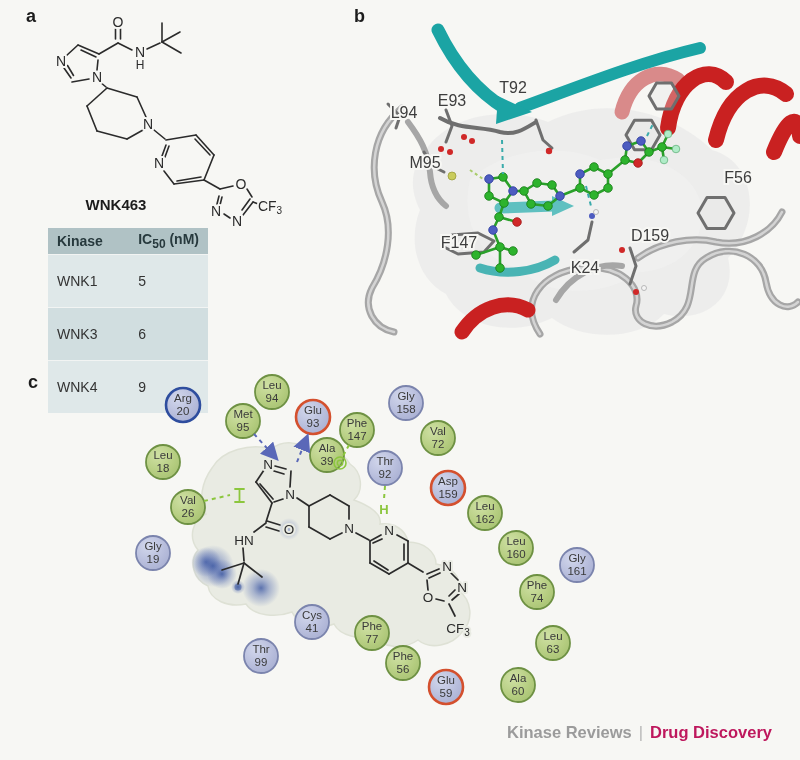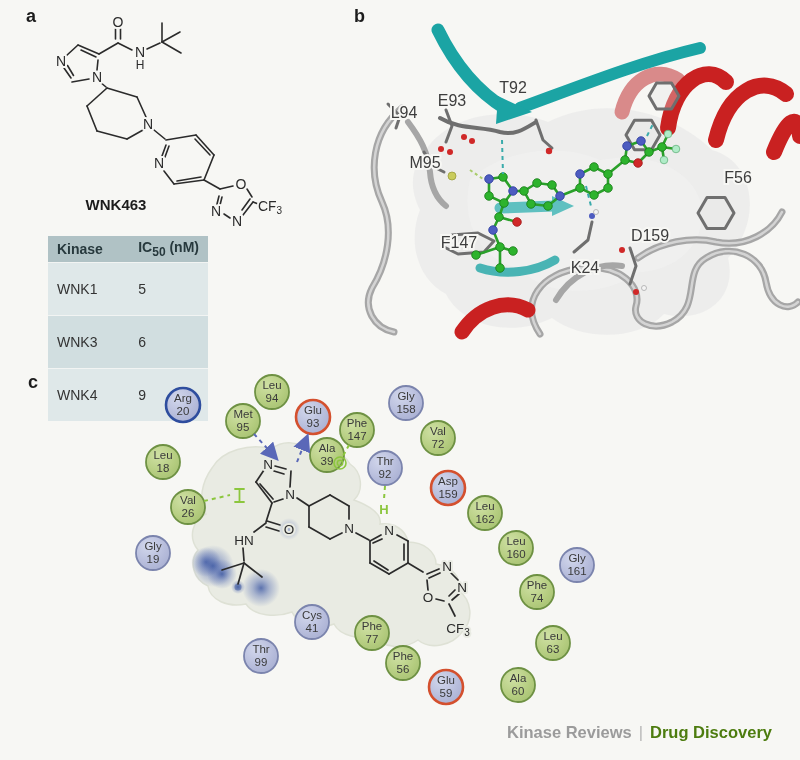--- a/index.html
+++ b/index.html
@@ -11,31 +11,31 @@
   .atom{font-size:14px;fill:#2b2b2b;text-anchor:middle;paint-order:stroke;stroke-linejoin:round;}
   #panel-a-svg .atom{stroke:#f7f7f4;stroke-width:4px;}
   #panel-c-svg .atom{font-size:13.5px;stroke:#e9ebe3;stroke-width:4px;}
   .atom.small{font-size:12px;}
   .compound-name{font-size:15px;font-weight:700;fill:#1c1c1c;text-anchor:middle;}
   
   .res-name{font-size:11.5px;fill:#3a3a3a;text-anchor:middle;}
   .hletter{font-size:13px;font-weight:700;fill:#8cc63e;text-anchor:middle;}
   .blabel{font-size:16px;fill:#3d3d3d;text-anchor:middle;paint-order:stroke;stroke:#f7f7f4;stroke-width:4px;}
   
-  .ic50-table{position:absolute;left:48px;top:236px;width:160px;font-size:14px;color:#333;}
+  .ic50-table{position:absolute;left:48px;top:228px;width:160px;font-size:14px;color:#333;}
   .ic50-table table{border-collapse:collapse;width:100%;}
   .ic50-table th{background:#b0c2c5;text-align:left;padding:3px 9px;font-weight:700;color:#27393d;white-space:nowrap;}
   .ic50-table td{padding:18px 9px;border-top:1px solid #f2f4f3;}
   .ic50-table sub{font-size:12px;}
   .ic50-table tbody tr:nth-child(odd) td{background:#dfe8e9;}
   .ic50-table tbody tr:nth-child(even) td{background:#d1dee0;}
   
   .footer{position:absolute;top:723px;right:28px;font-size:16.5px;font-weight:700;color:#9b9b9b;}
   .footer .pipe{margin:0 7px;color:#b6b6b6;font-weight:400;}
-  .footer .journal{color:#4d7c0f;}
+  .footer .journal{color:#be185d;}
 </style>
 </head>
 <body>
 
 <div class="canvas">
 
   <span class="panel-label" style="left:26px;top:6px">a</span>
   <span class="panel-label" style="left:354px;top:6px">b</span>
   <span class="panel-label" style="left:28px;top:372px">c</span>
 

